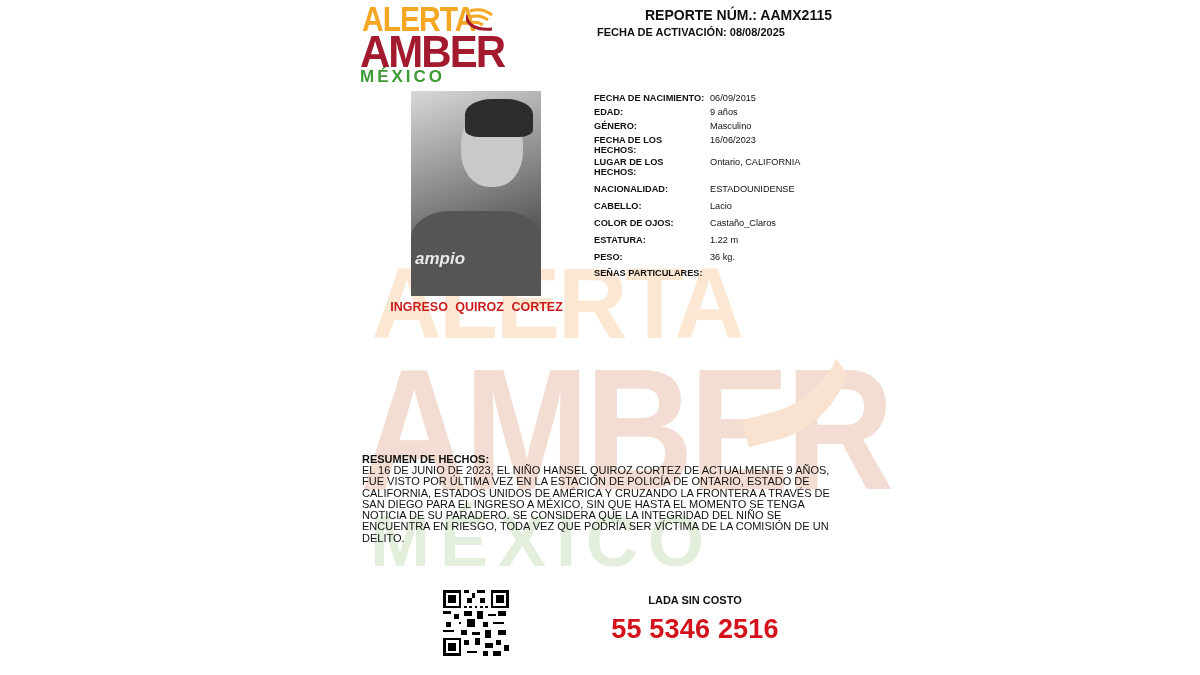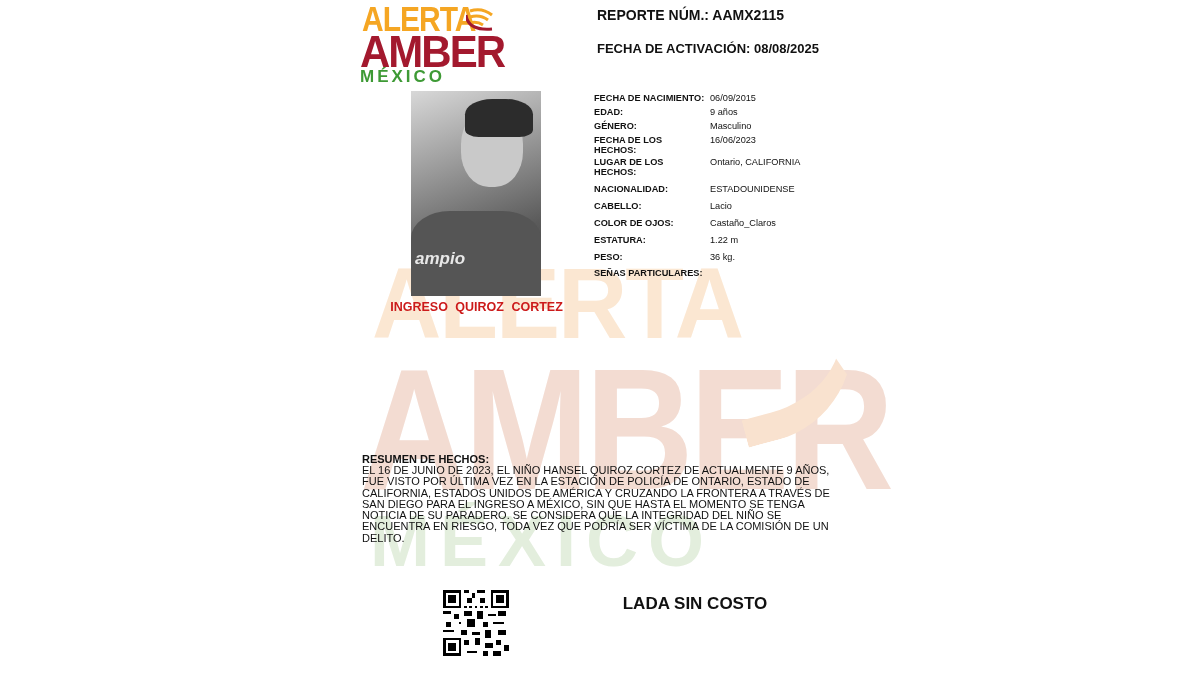--- a/index.html
+++ b/index.html
@@ -8,38 +8,38 @@
     .wm .w1 { position:absolute; left:22px; top:0; font-weight:900; font-size:96px; letter-spacing:-2px; color:#fbe7d2; transform:scaleY(1.05); line-height:1; }
     .wm .w2 { position:absolute; left:10px; top:88px; font-weight:900; font-size:150px; letter-spacing:-4px; color:#f3dcd2; line-height:1; transform:scaleY(1.15); transform-origin:top left; }
     .wm .w3 { position:absolute; left:20px; top:250px; font-weight:900; font-size:72px; letter-spacing:10px; color:#e3eedd; line-height:1; }
     .wm .horn { position:absolute; left:380px; top:50px; width:120px; height:100px; border-radius:0 0 100px 0; border-bottom:28px solid #f9e2cf; border-right:10px solid transparent; transform:rotate(-15deg); }
     .logo { position:absolute; left:358px; top:2px; width:140px; height:84px; }
     .logo .l1 { position:absolute; left:4px; top:0; font-weight:900; font-size:30px; color:#f5a623; letter-spacing:-1px; transform:scaleY(1.15); transform-origin:top left; line-height:1; }
     .logo .l2 { position:absolute; left:2px; top:28px; font-weight:900; font-size:42px; color:#a3192e; letter-spacing:-2px; transform:scaleY(1.05); transform-origin:top left; line-height:1; }
     .logo .l3 { position:absolute; left:2px; top:66px; font-weight:900; font-size:17px; color:#3e9a35; letter-spacing:3px; line-height:1; }
     .logo .waves { position:absolute; left:108px; top:3px; width:30px; height:26px; }
     .hdr { position:absolute; left:597px; top:7px; }
-    .hdr .rep { font-weight:700; font-size:14px; }
-    .hdr .fa { font-weight:700; font-size:13px; margin-top:18px; }
+    .hdr .rep { font-weight:700; font-size:14px;margin-left:48px; }
+    .hdr .fa { font-weight:700; font-size:11px; margin-top:3px; }
     .photo { position:absolute; left:411px; top:91px; width:130px; height:205px; background:linear-gradient(160deg,#d8d8d8 0%,#9a9a9a 35%,#5b5b5b 70%,#3f3f3f 100%); overflow:hidden; }
     .photo .face { position:absolute; left:50px; top:18px; width:62px; height:78px; border-radius:45%; background:#c9c9c9; }
     .photo .hair { position:absolute; left:54px; top:8px; width:68px; height:38px; border-radius:40% 40% 20% 20%; background:#2c2c2c; }
     .photo .shirt { position:absolute; left:0; top:120px; width:130px; height:90px; background:#555; border-radius:30% 30% 0 0; }
     .photo .txt { position:absolute; left:4px; top:158px; color:#e8e8e8; font-family:Liberation Sans, sans-serif; font-style:italic; font-weight:700; font-size:17px; }
     .name { position:absolute; left:389px; top:300px; width:175px; text-align:center; color:#cc1b1b; font-weight:700; font-size:12.5px; word-spacing:4px; }
     .info { position:absolute; left:594px; top:94px; width:240px; }
     .row { display:flex; font-size:9.2px; line-height:9.5px; }
     .row .k { width:116px; font-weight:700; flex:none; }
     .row .v { flex:1; }
     .summary { position:absolute; left:362px; top:453px; width:470px; }
     .summary .t { font-weight:700; font-size:11px; }
     .summary .b { font-size:11px; line-height:11.3px; }
     .qr { position:absolute; left:443px; top:590px; width:66px; height:66px; }
     .lada { position:absolute; left:600px; top:594px; width:190px; text-align:center; }
-    .lada .l { font-weight:700; font-size:17px; }
+    .lada .l { font-weight:700; font-size:11px; }
     .lada .n { color:#d3121b; font-weight:700; font-size:27px; margin-top:8px; letter-spacing:0.2px; }
   </style>
 </head>
 <body>
 
 <div class="wm">
   <div class="w1">ALERTA</div>
   <div class="w2">AMBER</div>
   <div class="w3">MÉXICO</div>
   <div class="horn"></div>
@@ -166,13 +166,14 @@
       <rect x="20" y="19" width="2" height="2"></rect>
       <rect x="23" y="21" width="2" height="2"></rect>
     <rect x="9" y="23" width="4" height="1"></rect>
       <rect x="15" y="23" width="2" height="2"></rect>
       <rect x="19" y="23" width="3" height="2"></rect>
   </g>
 </svg>
 
 <div class="lada">
   <div class="l">LADA SIN COSTO</div>
+  <div class="n">55 5346 2516</div>
 </div>
 
 </body></html>

